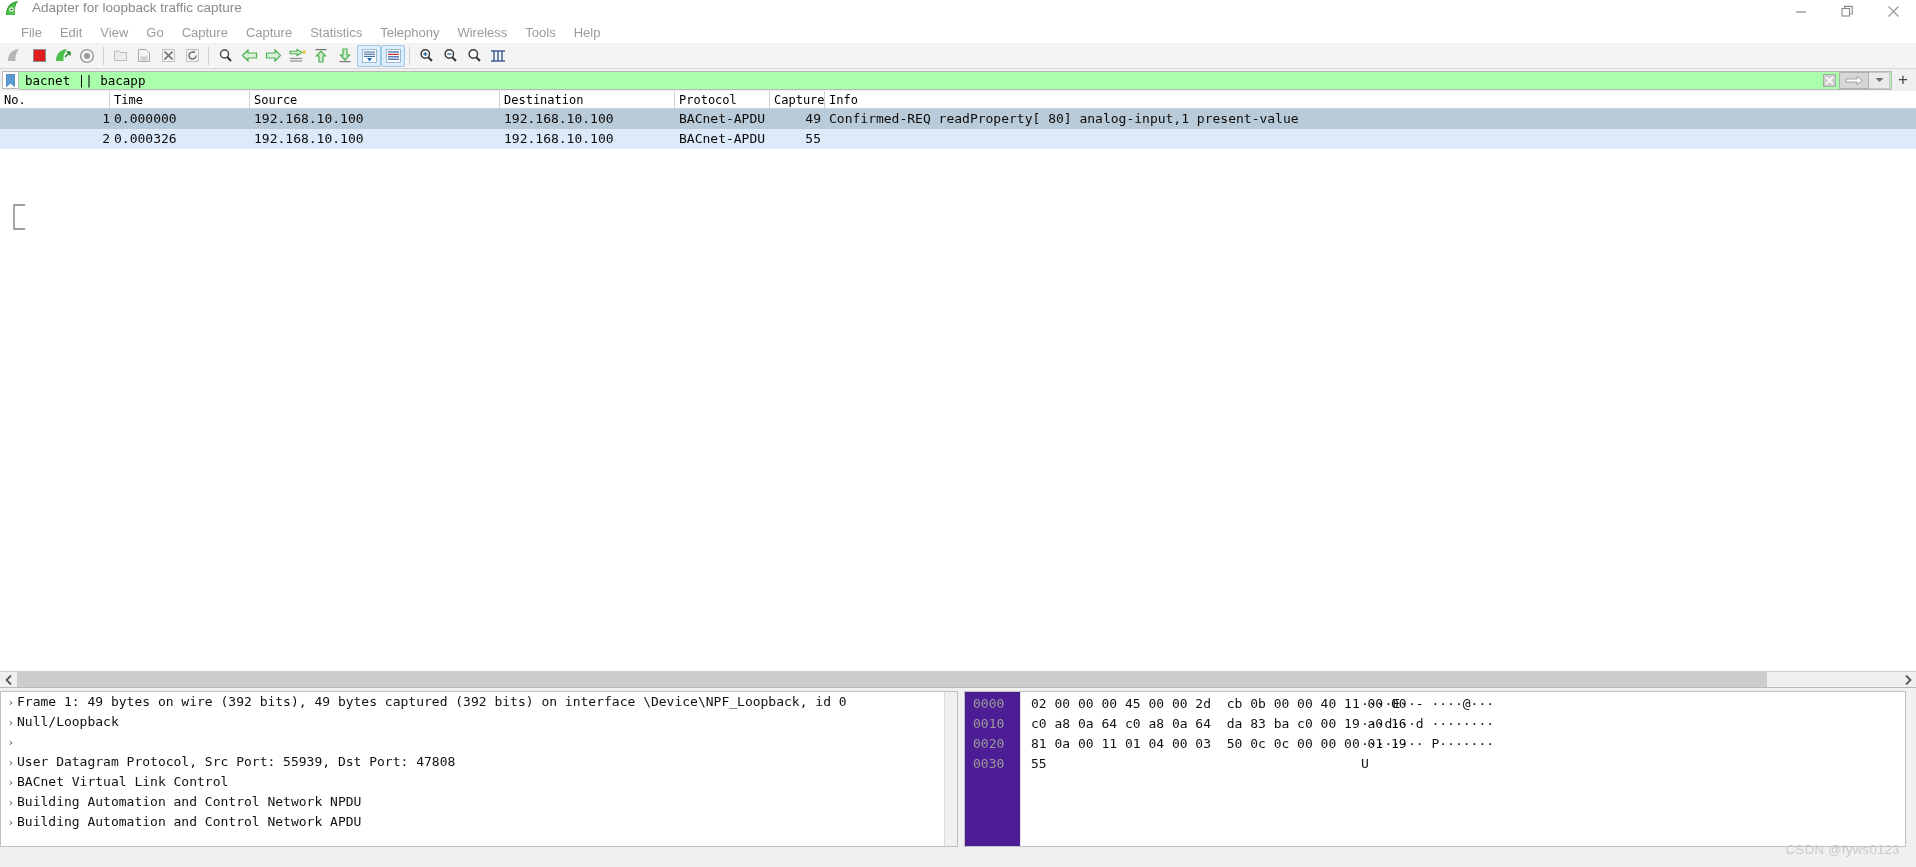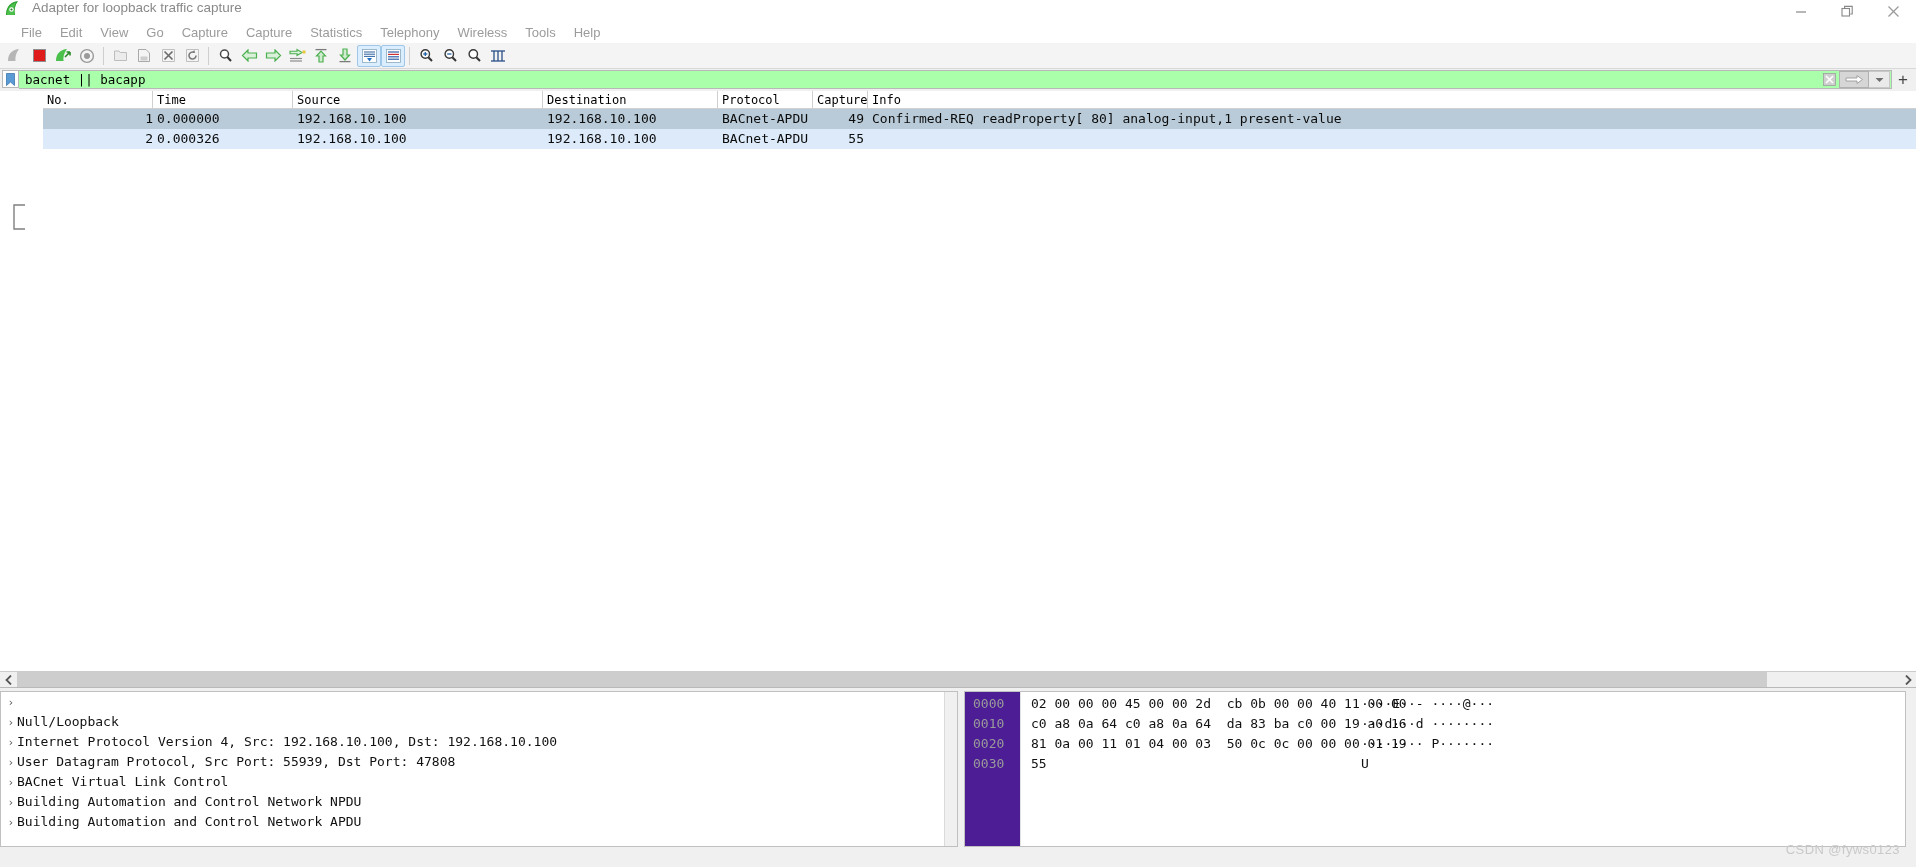--- a/index.html
+++ b/index.html
@@ -40,21 +40,21 @@
   
   .toolbar {
     height: 26px; background: #f4f4f4; display:flex; align-items:center;
     border-bottom: 1px solid #d8d8d8; padding-left:3px;
   }
   .tbtn { width: 24px; height: 22px; display:flex; align-items:center; justify-content:center; }
   .tbtn.on { background:#dbeeff; border:1px solid #9ec7e8; border-radius:2px; }
   .tsep { width: 1px; height: 18px; background: #cfcfcf; margin: 0 4px; }
 
   
-  .filterbar { height: 22px; background:#f0f0f0; display:flex; padding: 1px 2px; }
+  .filterbar { height: 22px; background:#f0f0f0; display:flex; align-items:center; padding: 1px 2px; }
   .filter-book {
     width: 17px; height: 18px; border:1px solid #b8b8b8; background:#fff;
     display:flex; align-items:center; justify-content:center; flex: 0 0 auto;
   }
   .filter-input-wrap {
     flex: 1 1 auto; height: 19px; background:#aaffaa; border:1px solid #b8b8b8;
     border-left:none; display:flex; align-items:center; position:relative;
   }
   .filter-text {
     font-family: "DejaVu Sans Mono", monospace; font-size: 12.5px; color:#000;
@@ -62,21 +62,21 @@
   }
   .filter-btns { display:flex; align-items:center; position:absolute; right:1px; top:0; height:17px; }
   .fbtn { height:17px; display:flex; align-items:center; justify-content:center; }
   .fbtn.clear { width: 19px; }
   .fbtn.apply { width: 30px; background:#d6d6d6; border:1px solid #b0b0b0; }
   .fbtn.drop  { width: 21px; background:#eaeaea; border:1px solid #c8c8c8; border-left:none; }
   .plusbtn { width: 22px; height:19px; display:flex; align-items:center; justify-content:center;
              font-size:17px; color:#444; font-family:"Liberation Sans",sans-serif; }
 
   
-  .packetlist { background:#fff; position:relative;padding-left:43px; }
+  .packetlist { background:#fff; position:relative; }
   .ph-row {
     display:flex; height: 18px; background:#fff;
     border-bottom: 1px solid #d0d0d0; align-items:center;
   }
   .ph-cell {
     font-family:"DejaVu Sans Mono", monospace; font-size:12px; color:#000;
     padding-left:4px; border-right:1px solid #d0d0d0; height:18px; line-height:18px;
     overflow:hidden; white-space:nowrap; flex:0 0 auto;
   }
   .prow { display:flex; height:20px; align-items:center; }
@@ -415,28 +415,28 @@
           <path d="M2 0.5 L6.5 5 L2 9.5" fill="none" stroke="#555" stroke-width="1.8"></path>
         </svg>
     </div>
   </div>
 
   <div class="bottom">
 
     <div class="detailpane">
       <div class="dline">
         <div class="dtri">›</div>
+        <div class="dtext">Frame 1: 49 bytes on wire (392 bits), 49 bytes captured (392 bits) on interface \Device\NPF_Loopback, id 0</div>
       </div>
       <div class="dline">
         <div class="dtri">›</div>
         <div class="dtext">Null/Loopback</div>
       </div>
       <div class="dline">
         <div class="dtri">›</div>
-        <div class="dtext">Internet Protocol Version 4, Src: 192.168.10.100, Dst: 192.168.10.100</div>
       </div>
       <div class="dline">
         <div class="dtri">›</div>
         <div class="dtext">User Datagram Protocol, Src Port: 55939, Dst Port: 47808</div>
       </div>
       <div class="dline">
         <div class="dtri">›</div>
         <div class="dtext">BACnet Virtual Link Control</div>
       </div>
       <div class="dline">

